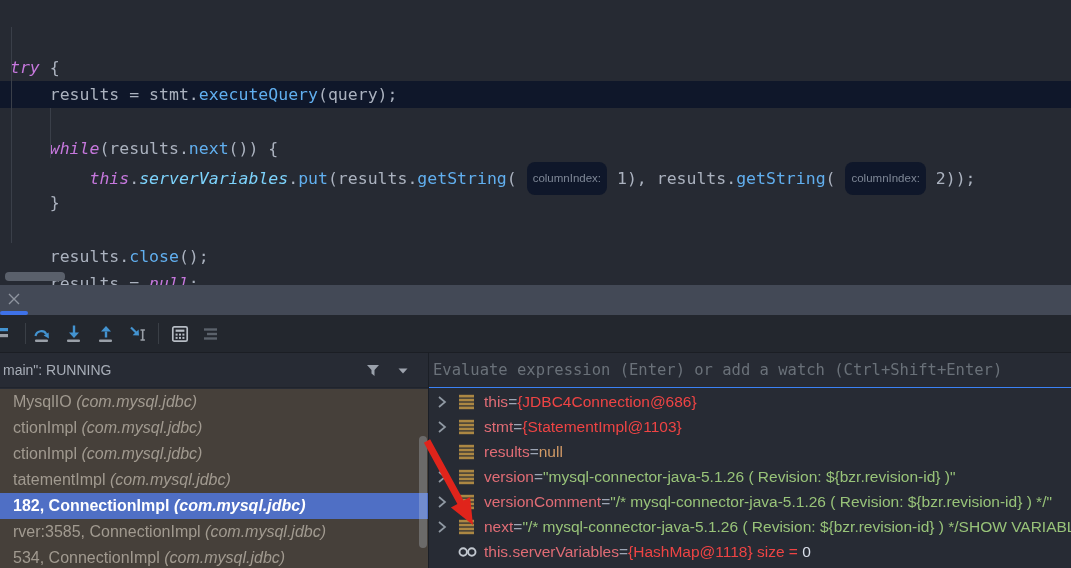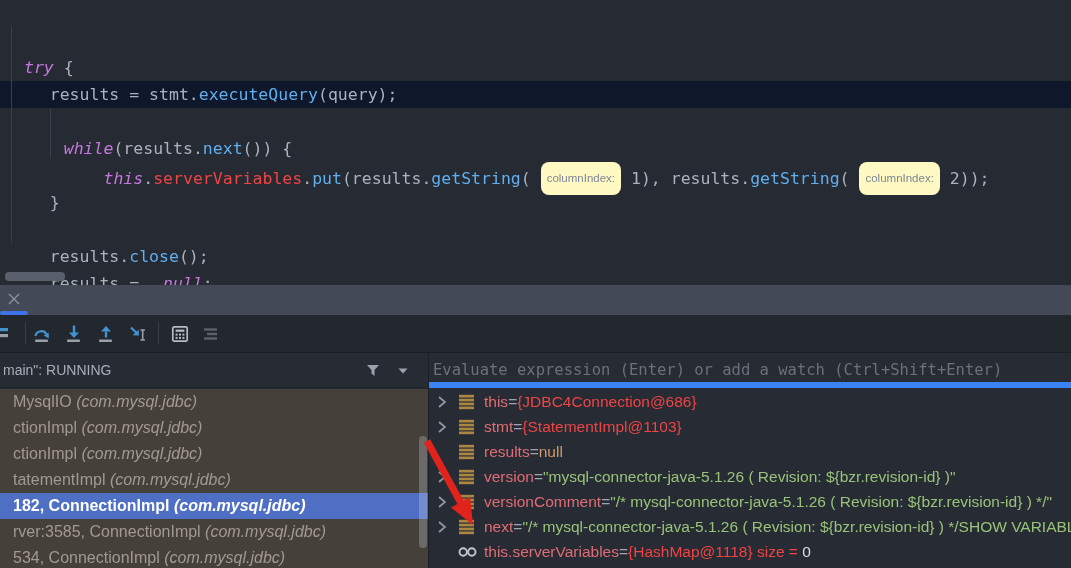--- a/index.html
+++ b/index.html
@@ -6,25 +6,25 @@
   html,body { width:1071px; height:568px; overflow:hidden; background:#262a33;
               font-family:"Liberation Sans", sans-serif; }
   #stage { position:relative; width:1071px; height:568px; overflow:hidden; }
 
   
   #editor { position:absolute; left:0; top:0; width:1071px; height:285px; overflow:hidden;
             background:#262a33; font-family:"DejaVu Sans Mono", monospace;
             font-size:16.5px; line-height:27px; color:#abb2bf; white-space:pre; }
   .code-line { height:27px; padding-left:10px; position:relative; }
   .code-line.hl { background:#0f172a; }
-  .tok-kw   { color:#c678dd; font-style:italic;margin-left:14px; }
+  .tok-kw   { color:#c678dd; font-style:italic; }
   .tok-fn   { color:#61afef; }
-  .tok-field{ color:#ef4444; }
+  .tok-field{ color:#7dd3fc;font-style:italic; }
   .tok-pl   { color:#abb2bf; }
-  .tok-hint { display:inline-block; background:#fef9c3; color:#7e8796;
+  .tok-hint { display:inline-block; background:#0f172a; color:#7e8796;
               font-family:"Liberation Sans", sans-serif; font-size:11.5px;
               line-height:17px; border-radius:8px; padding:8px 6px; vertical-align:2px; }
   .indent-guide { position:absolute; width:1px; background:#3a3f49; }
   #hthumb { position:absolute; left:5px; top:272px; width:60px; height:9px;
             background:#5a606b; border-radius:4px; z-index:3; }
 
   
   #graybar { position:absolute; left:0; top:285px; width:1071px; height:30px;
              background:#434956; }
   #graybar .close { position:absolute; left:8px; top:8px; }
@@ -50,21 +50,21 @@
   .frame-row { height:26px; line-height:26px; padding-left:13px; font-size:16px;
                color:#a19a90; white-space:nowrap; overflow:hidden; }
   .frame-row .pkg { font-style:italic; }
   .frame-row.selected { background:#4f6fc5; color:#ffffff;font-weight:bold; }
   #vthumb { position:absolute; right:1px; top:83px; width:8px; height:112px;
             background:rgba(205,215,230,.28); border-radius:4px; }
 
   #vars { flex:1; position:relative; background:#272b34; overflow:hidden; }
   #watch-row { height:35px; line-height:35px; padding-left:4px; color:#6a7179;
                font-family:"DejaVu Sans Mono", monospace; font-size:15.5px;
-               border-bottom:6px solid #3b82f6; white-space:nowrap; overflow:hidden; }
+               border-bottom:1px solid #3b82f6; white-space:nowrap; overflow:hidden; }
   #var-rows { position:absolute; left:0; top:36px; right:0; bottom:0; }
   .var-row { height:25px; display:flex; align-items:center; font-size:15.5px;
              white-space:nowrap; overflow:hidden; padding-left:7px; }
   .var-row .exp { width:14px; height:12px; margin-right:8px; flex:none; }
   .var-row .vicon { width:17px; height:16px; margin-right:9px; flex:none; }
   .var-row .wicon { width:20px; height:16px; margin-right:6px; flex:none; }
   .var-name { color:#e06c75; }
   .v-eq  { color:#9da5b4; }
   .v-ref { color:#ef4444; }
   .v-str { color:#98c379; }

